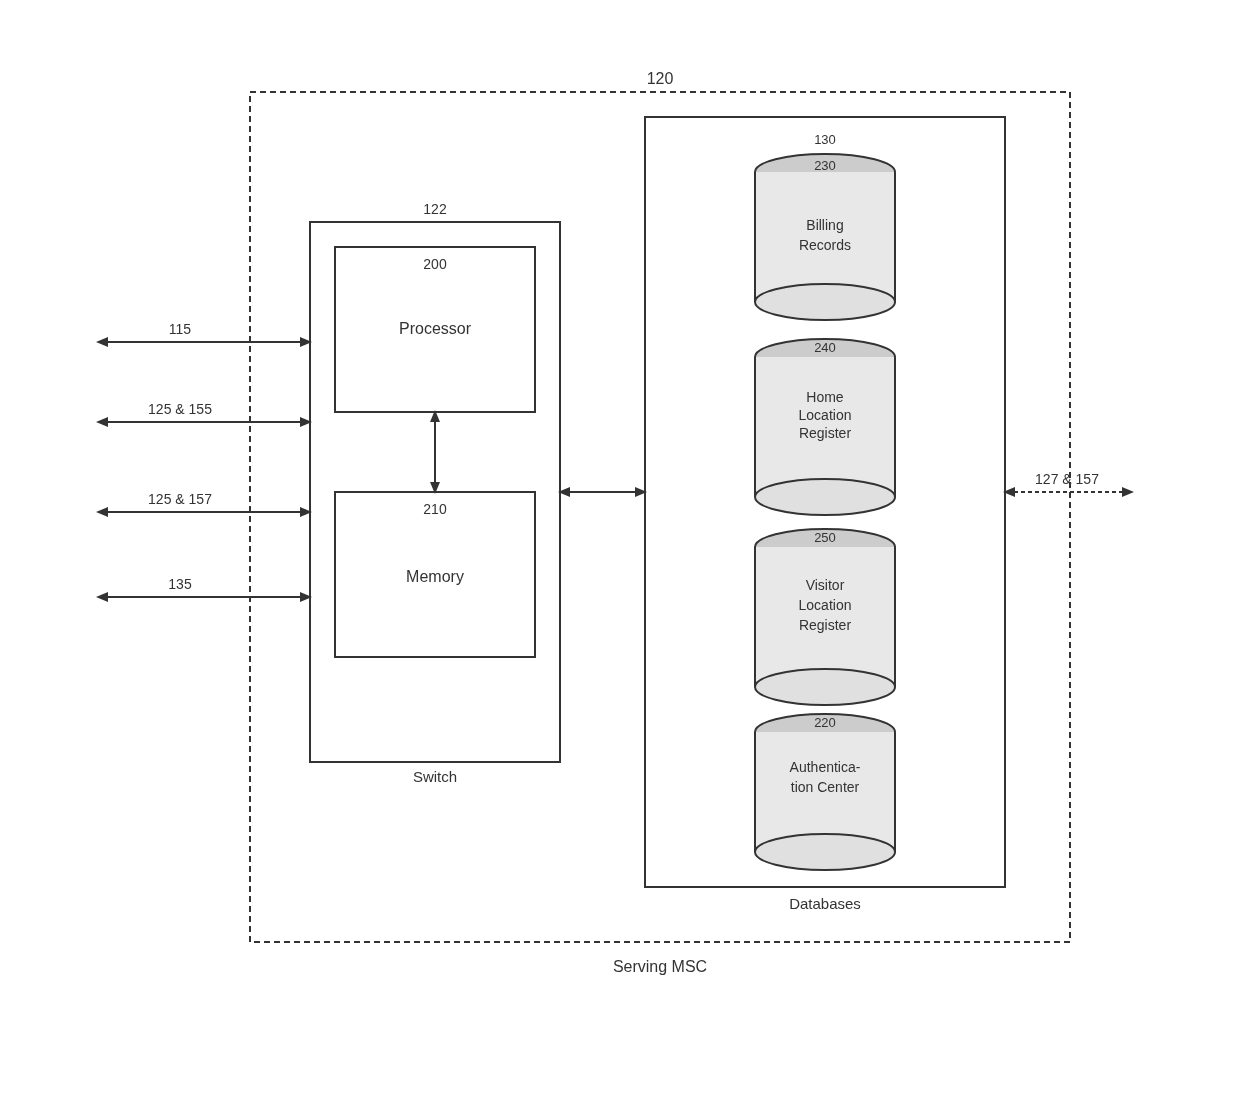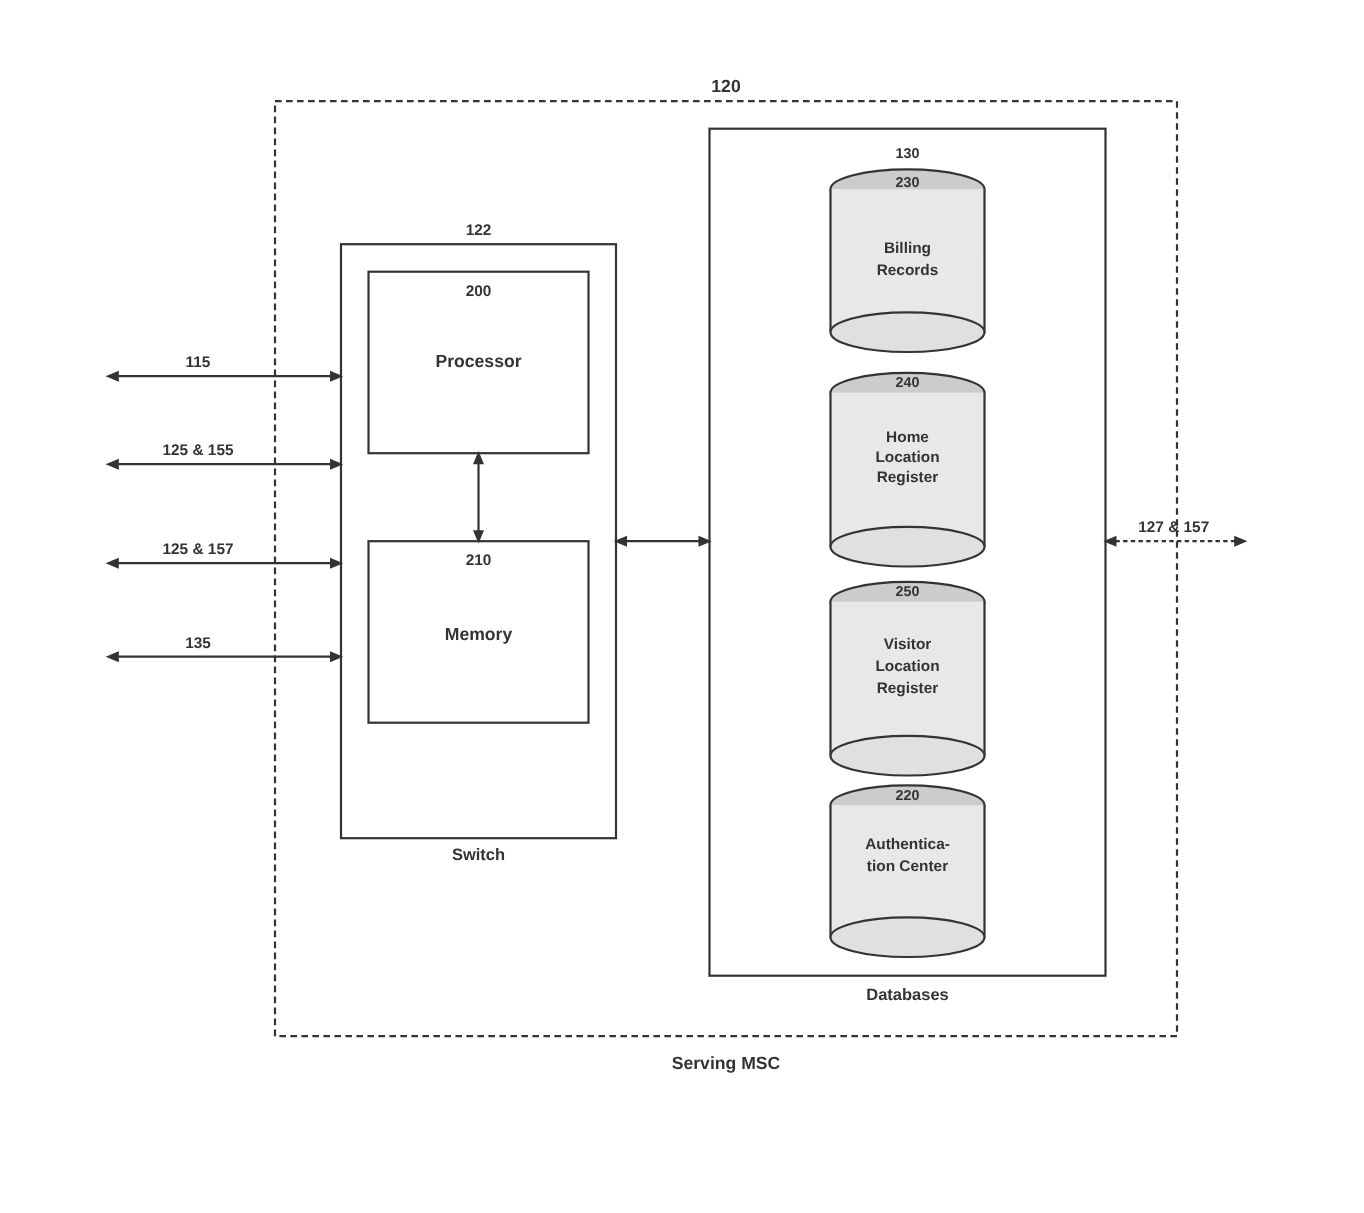--- a/index.html
+++ b/index.html
@@ -9,21 +9,20 @@
       width: 1240px;
       height: 1103px;
       display: flex;
       align-items: center;
       justify-content: center;
     }
     .diagram-container {
       position: relative;
       width: 1100px;
       height: 980px;
-      font-weight: bold;
     }
     
     .arrows-svg {
       position: absolute;
       top: 0;
       left: 0;
       width: 100%;
       height: 100%;
       pointer-events: none;
     }

